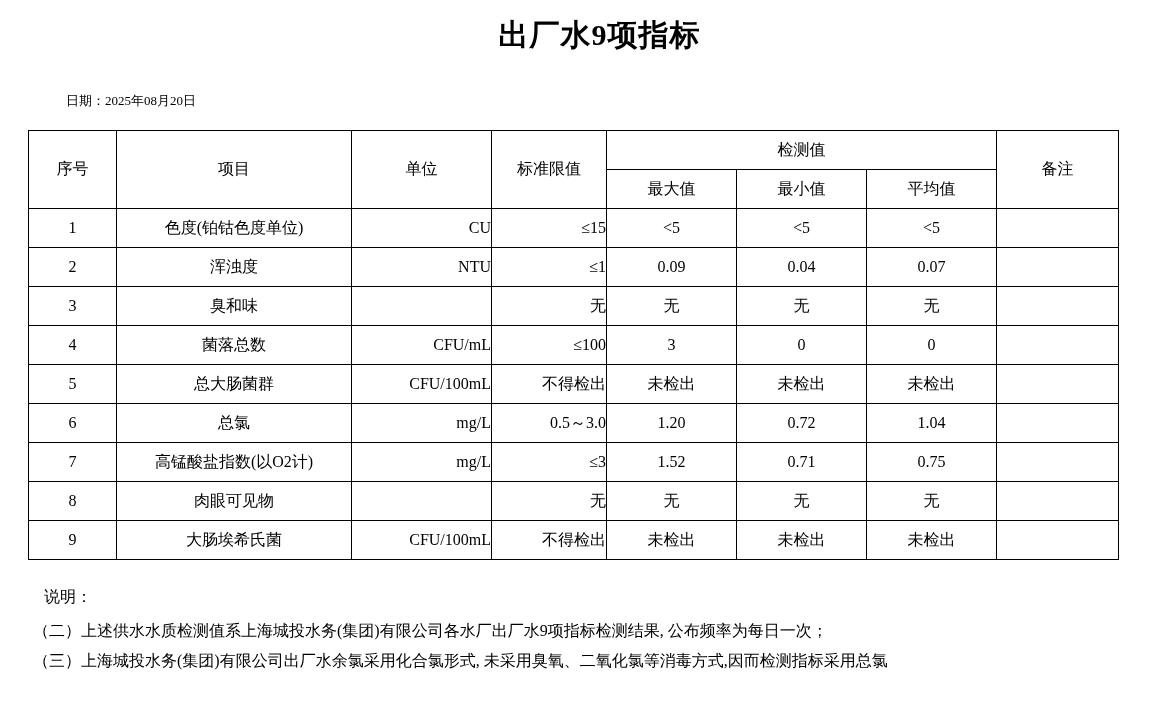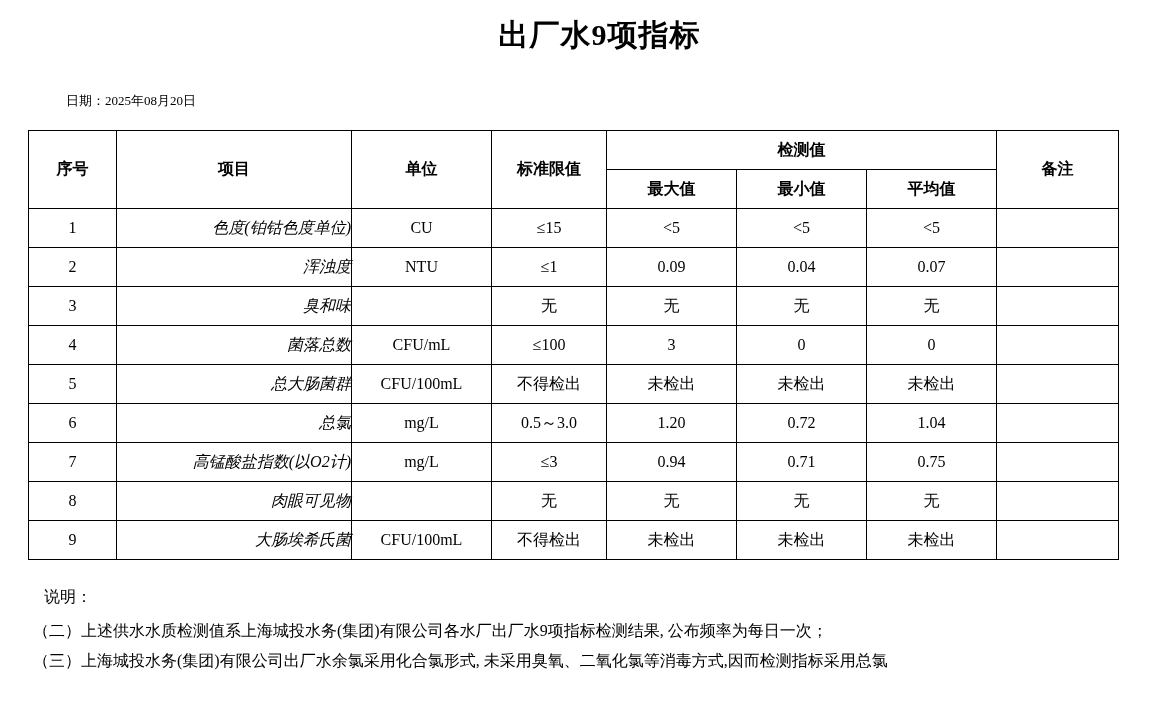--- a/index.html
+++ b/index.html
@@ -46,33 +46,33 @@
   table.report th,
   table.report td {
     border: 1px solid #000000;
     font-size: 16px;
     font-weight: normal;
     padding: 0;
     height: 38px;
     vertical-align: middle;
   }
   table.report th {
-    font-weight: bold;
+    font-weight: normal;
     text-align: center;
   }
   .col-no      { width: 88px; }
   .col-item    { width: 235px; }
   .col-unit    { width: 140px; }
   .col-limit   { width: 115px; }
   .col-val     { width: 130px; }
   .col-remark  { width: 122px; }
 
   td.c, th.c { text-align: center; }
-  td.l { text-align: right; padding-left: 14px; font-style: italic; }
-  td.lu { text-align: center; padding-left: 8px; }
+  td.l { text-align: center; padding-left: 14px; }
+  td.lu { text-align: right; padding-left: 8px; }
 
   .notes {
     margin-left: 28px;
     margin-top: 22px;
     font-size: 16px;
     line-height: 30px;
   }
   .notes .notes-title {
     margin-left: 16px;
     margin-bottom: 4px;
@@ -176,21 +176,21 @@
         <td class="c">1.20</td>
         <td class="c">0.72</td>
         <td class="c">1.04</td>
         <td class="c"></td>
       </tr>
       <tr>
         <td class="c">7</td>
         <td class="l">高锰酸盐指数(以O2计)</td>
         <td class="lu">mg/L</td>
         <td class="lu">≤3</td>
-        <td class="c">0.94</td>
+        <td class="c">1.52</td>
         <td class="c">0.71</td>
         <td class="c">0.75</td>
         <td class="c"></td>
       </tr>
       <tr>
         <td class="c">8</td>
         <td class="l">肉眼可见物</td>
         <td class="lu"></td>
         <td class="lu">无</td>
         <td class="c">无</td>

